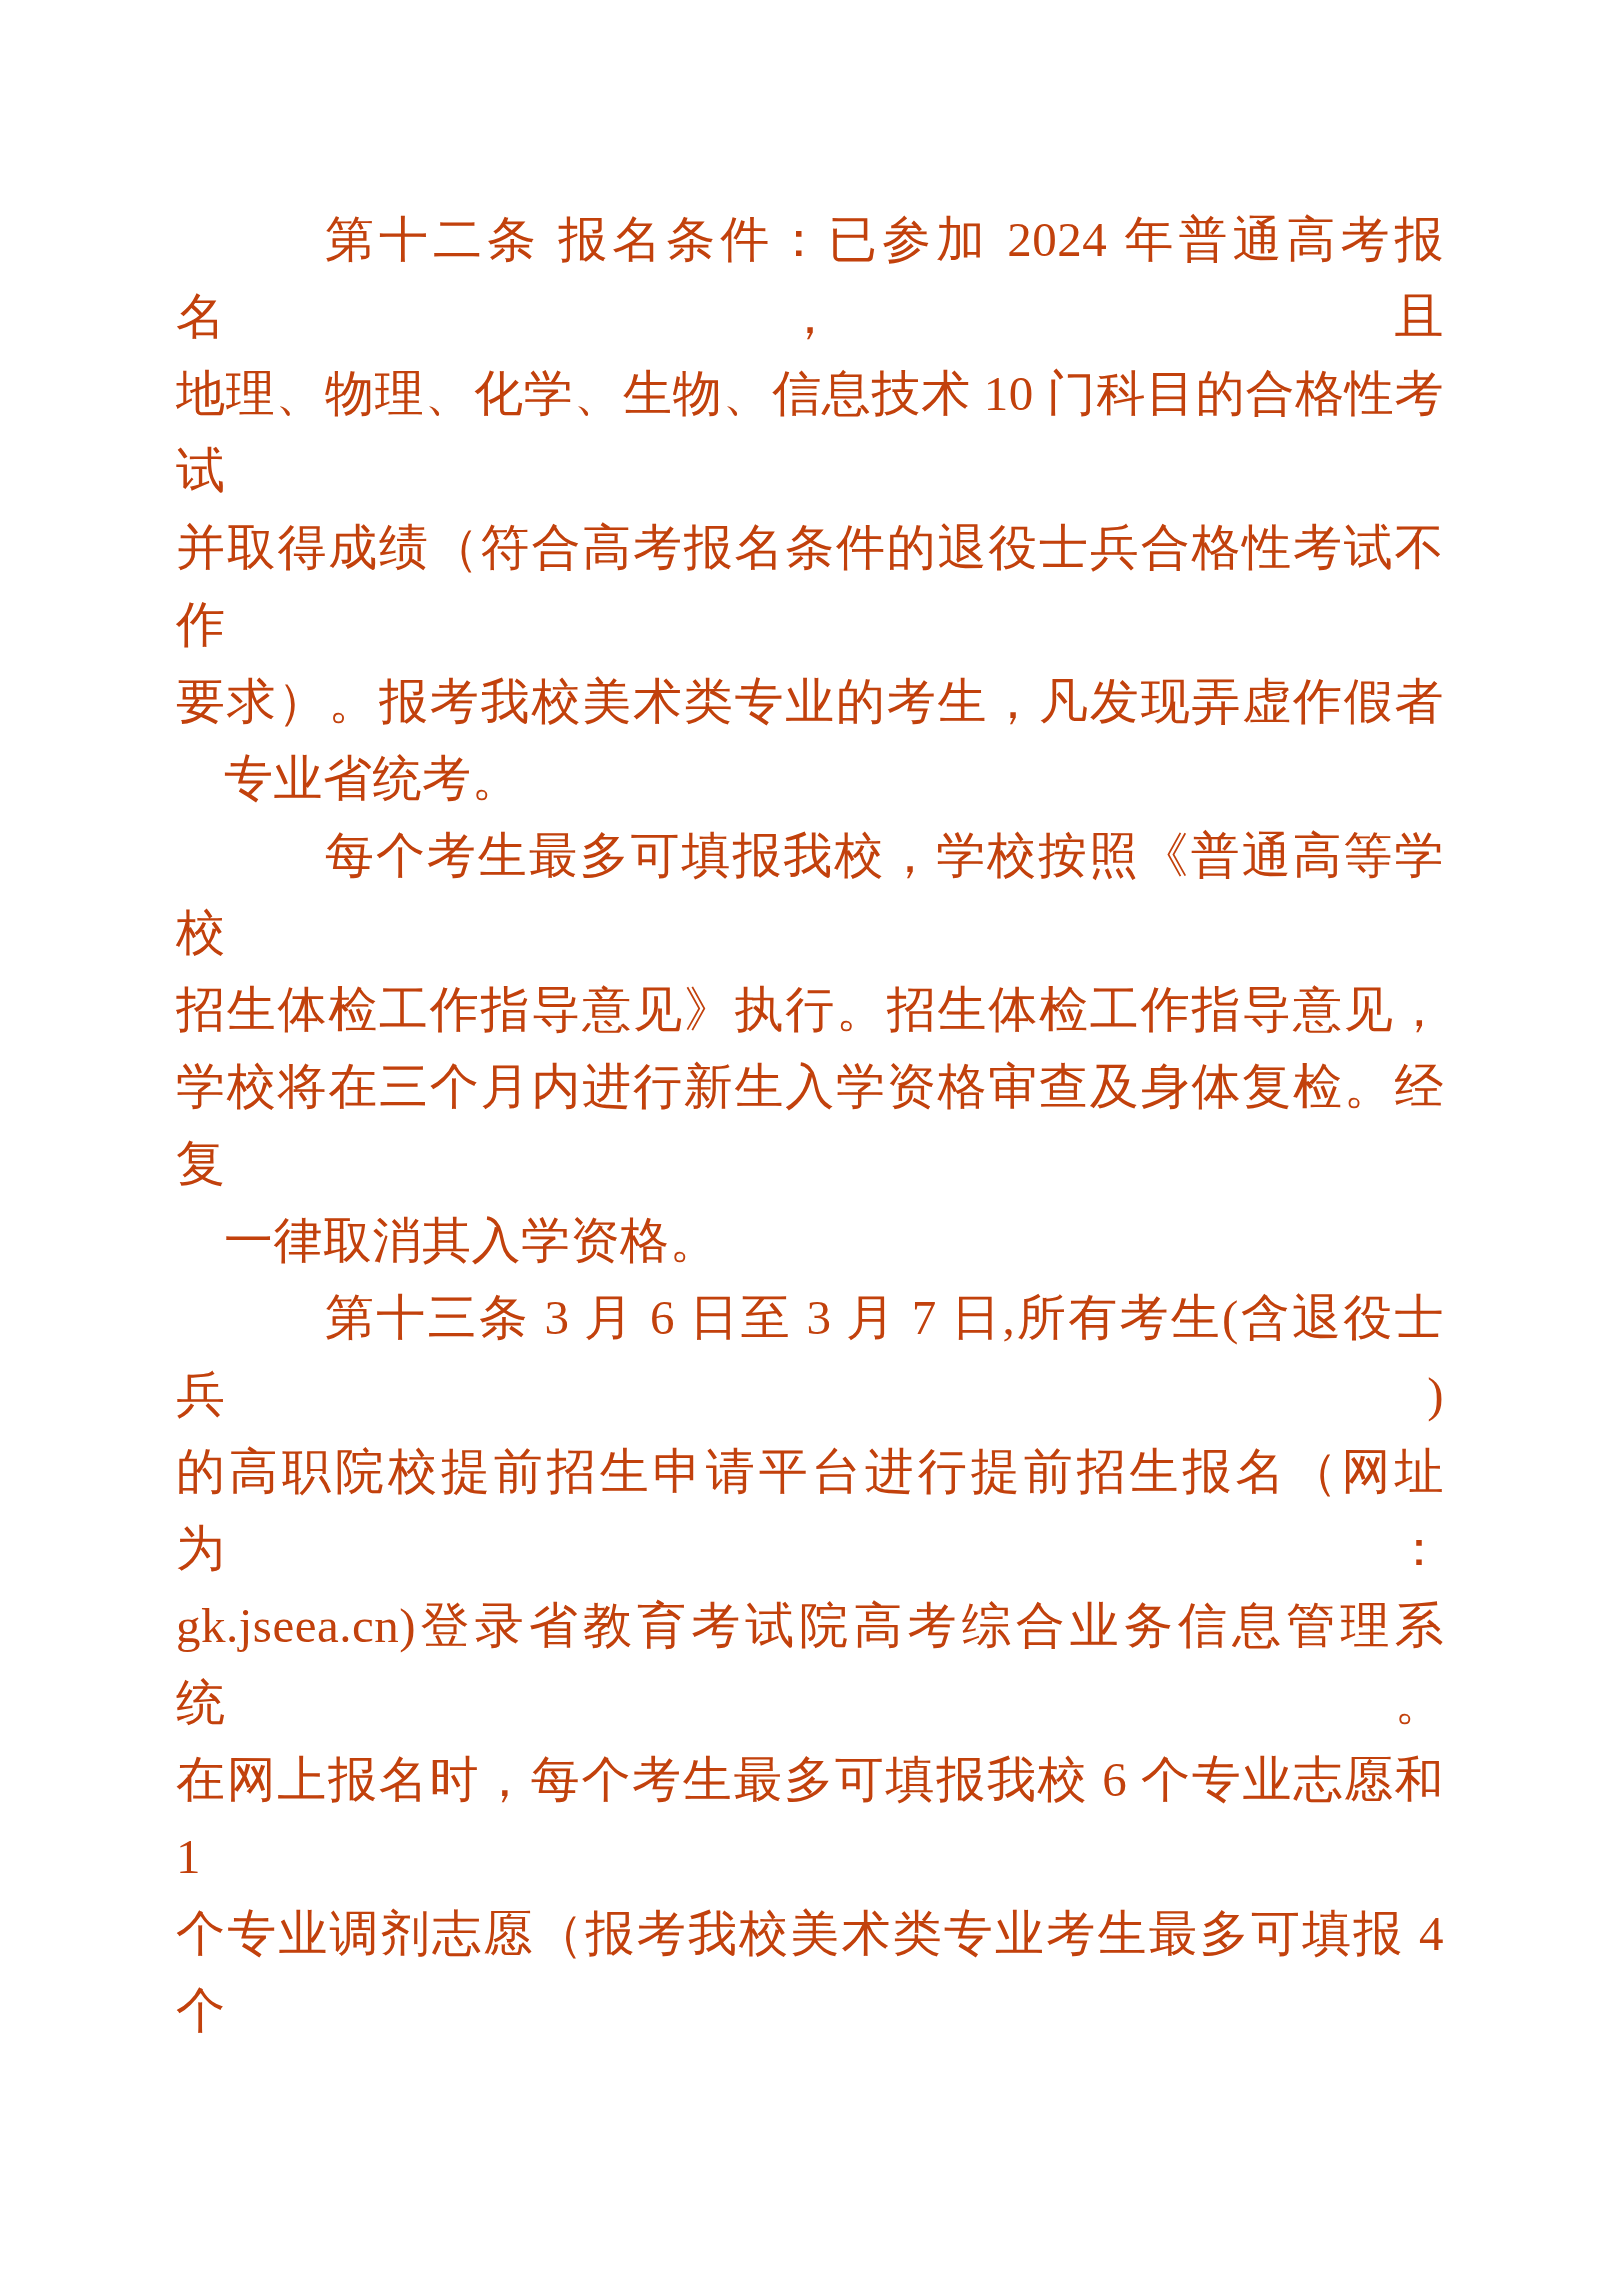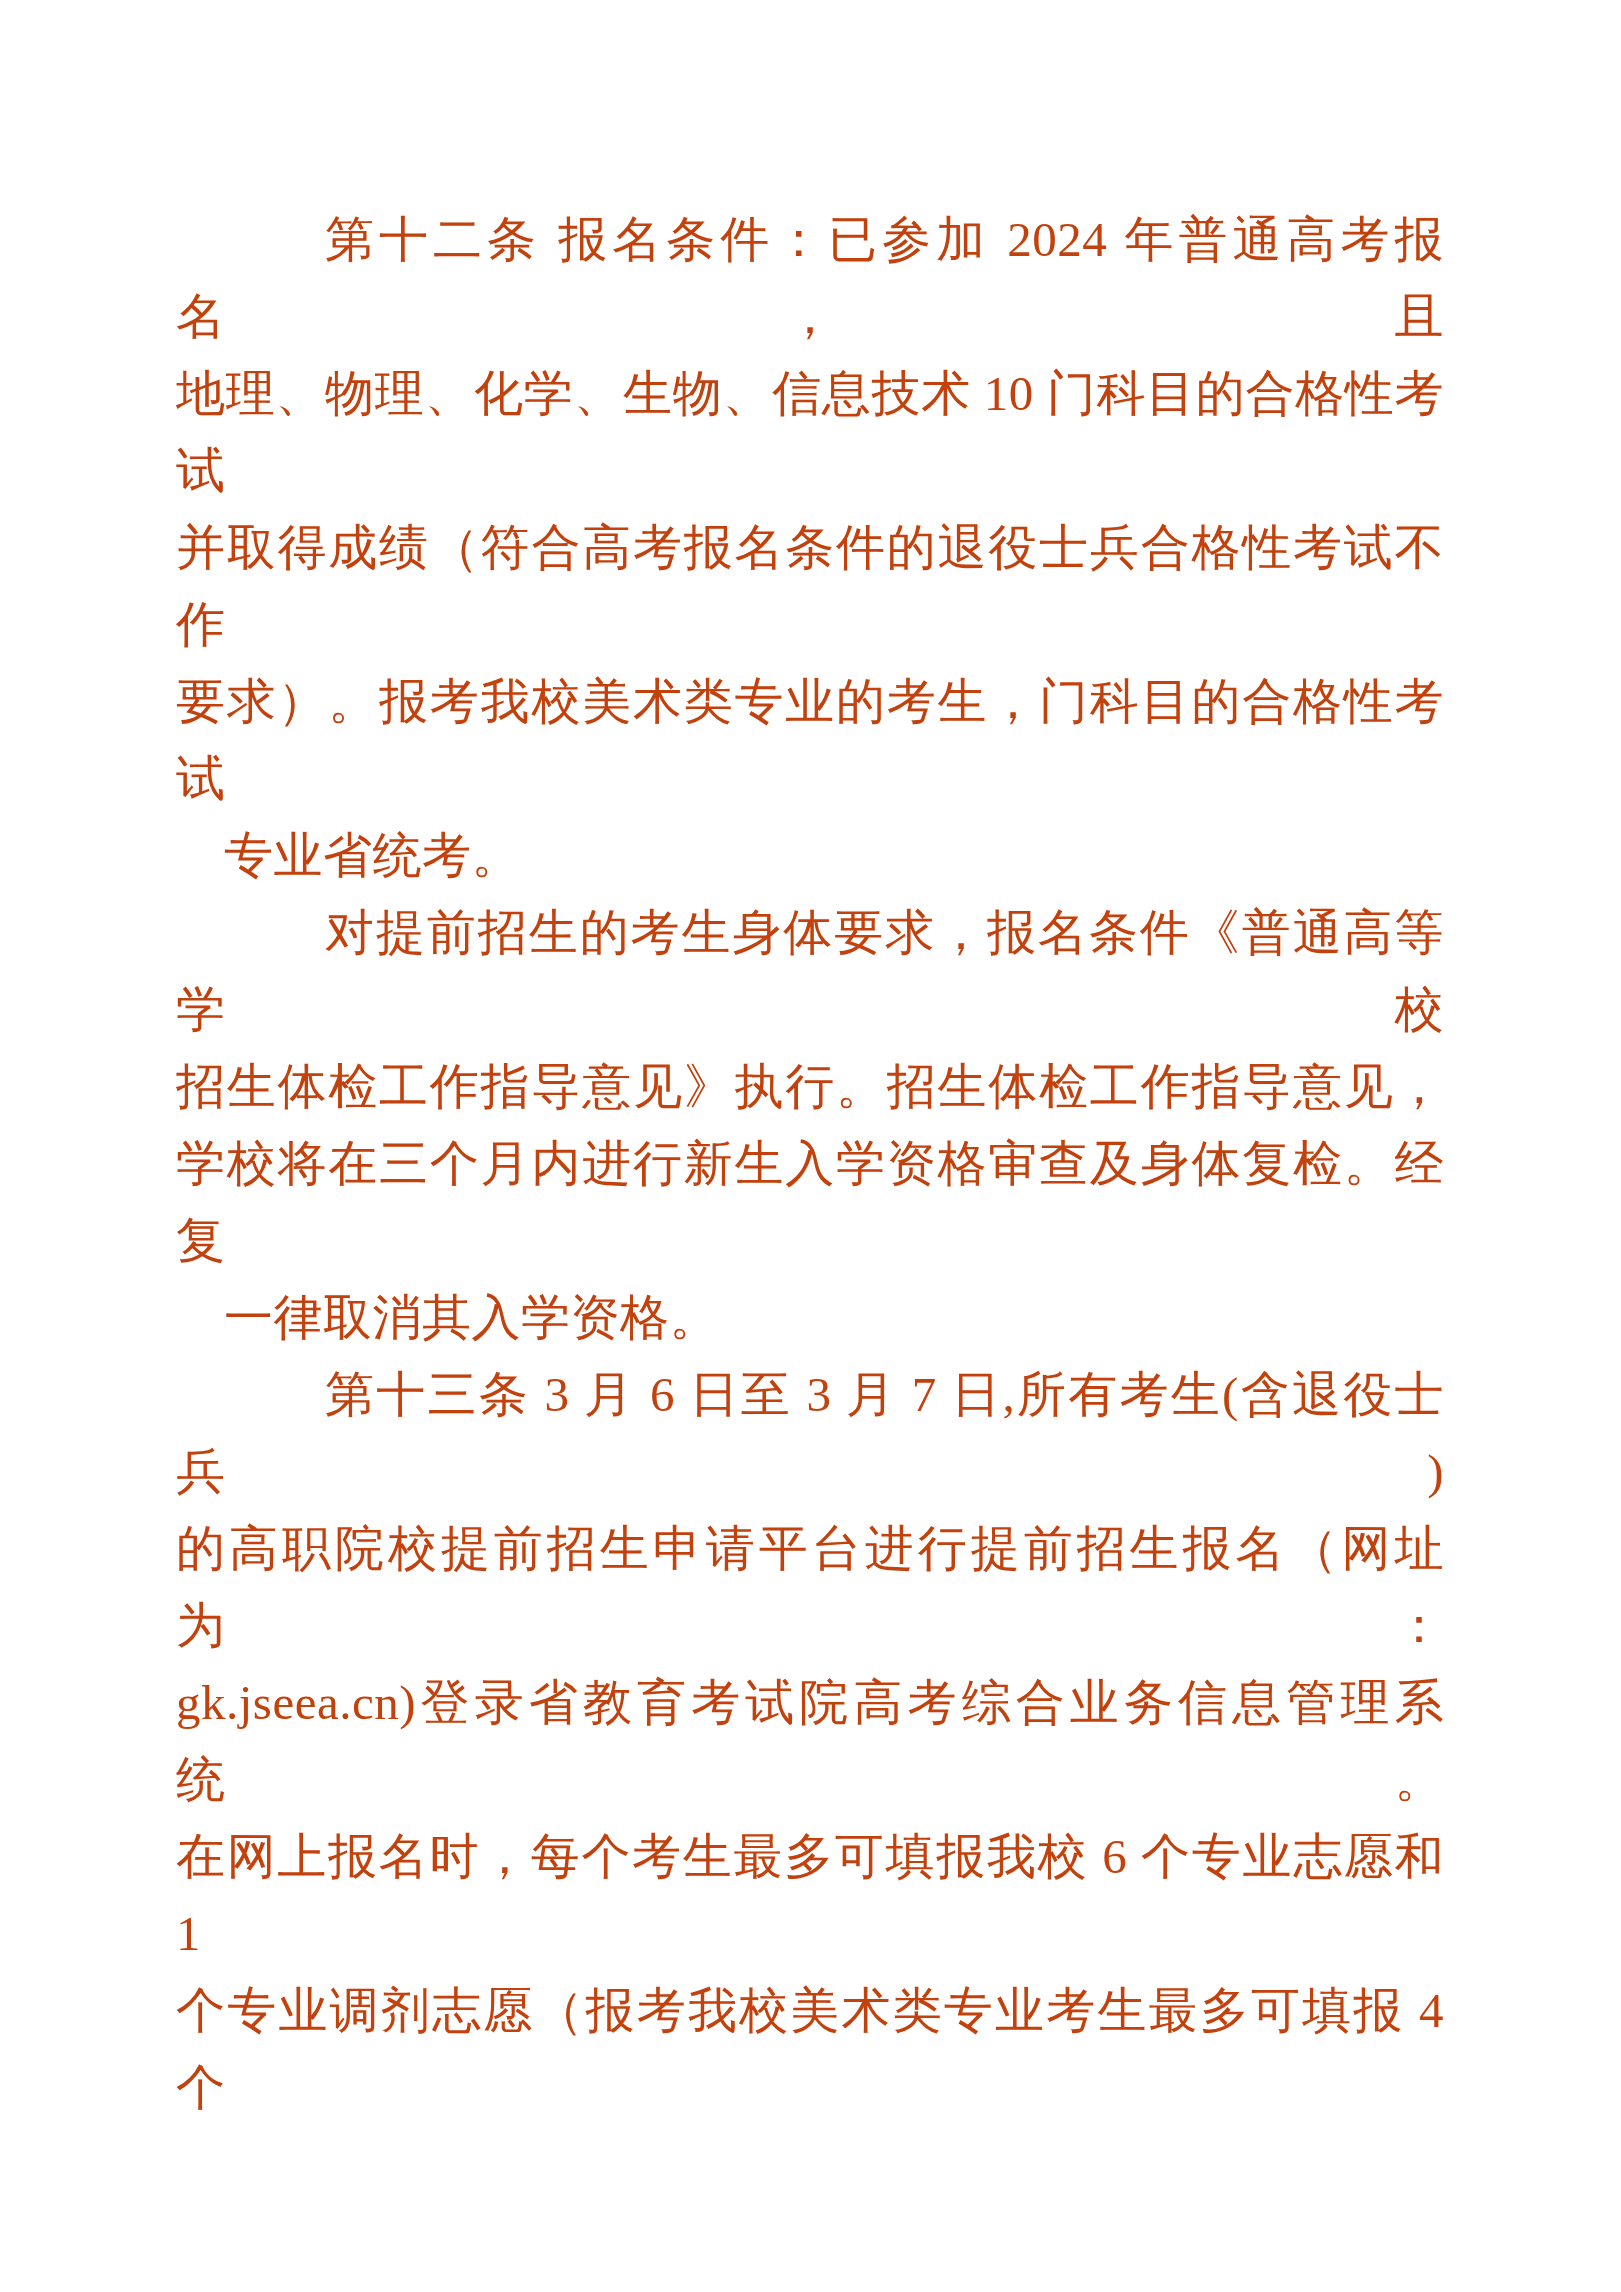--- a/index.html
+++ b/index.html
@@ -48,26 +48,26 @@
 </head>
 <body>
 
 <div class="page">
   <div class="textblock">
 
     <p class="para">
       <span class="line first">第十二条 报名条件：已参加 2024 年普通高考报名，且</span>
       <span class="line">地理、物理、化学、生物、信息技术 10 门科目的合格性考试</span>
       <span class="line">并取得成绩（符合高考报名条件的退役士兵合格性考试不作</span>
-      <span class="line">要求）。报考我校美术类专业的考生，门科目的合格性考试</span>
+      <span class="line">要求）。报考我校美术类专业的考生，凡发现弄虚作假者</span>
       <span class="line end">专业省统考。</span>
     </p>
 
     <p class="para">
-      <span class="line first">对提前招生的考生身体要求，报名条件《普通高等学校</span>
+      <span class="line first">每个考生最多可填报我校，学校按照《普通高等学校</span>
       <span class="line">招生体检工作指导意见》执行。招生体检工作指导意见，</span>
       <span class="line">学校将在三个月内进行新生入学资格审查及身体复检。经复</span>
       <span class="line end">一律取消其入学资格。</span>
     </p>
 
     <p class="para">
       <span class="line first">第十三条 3 月 6 日至 3 月 7 日,所有考生(含退役士兵)</span>
       <span class="line">的高职院校提前招生申请平台进行提前招生报名（网址为：</span>
       <span class="line">gk.jseea.cn)登录省教育考试院高考综合业务信息管理系统。</span>
       <span class="line">在网上报名时，每个考生最多可填报我校 6 个专业志愿和 1</span>

